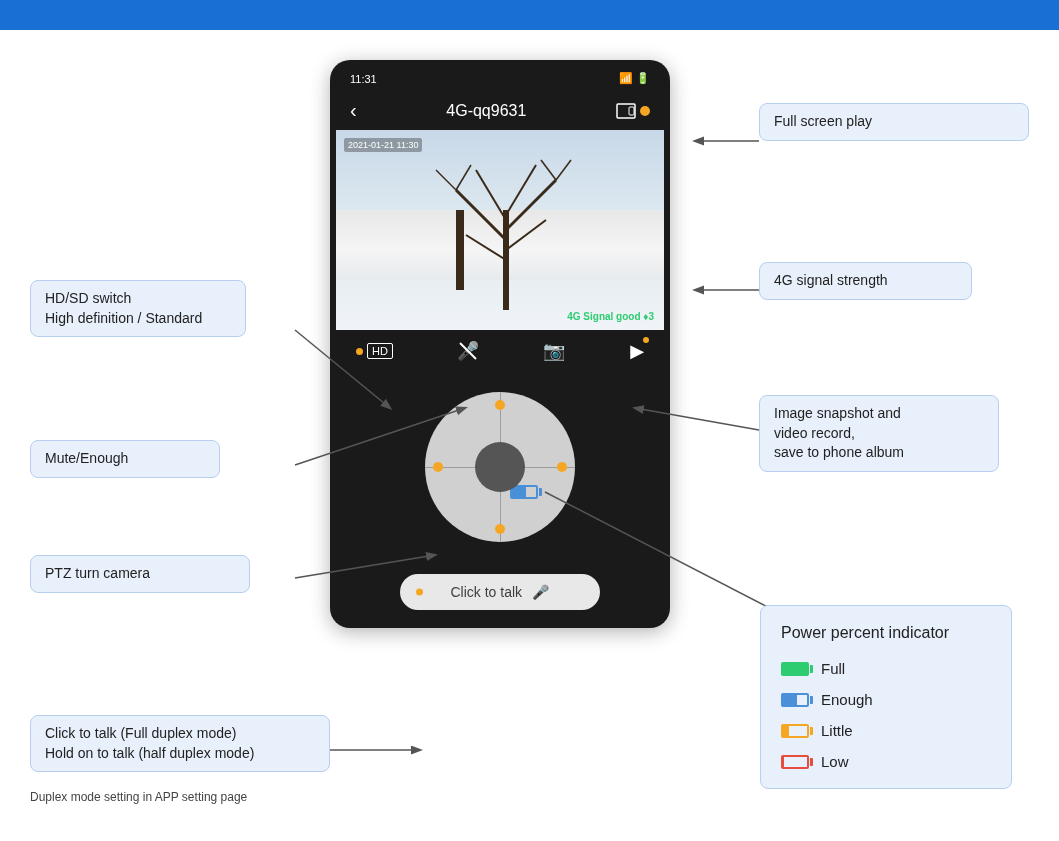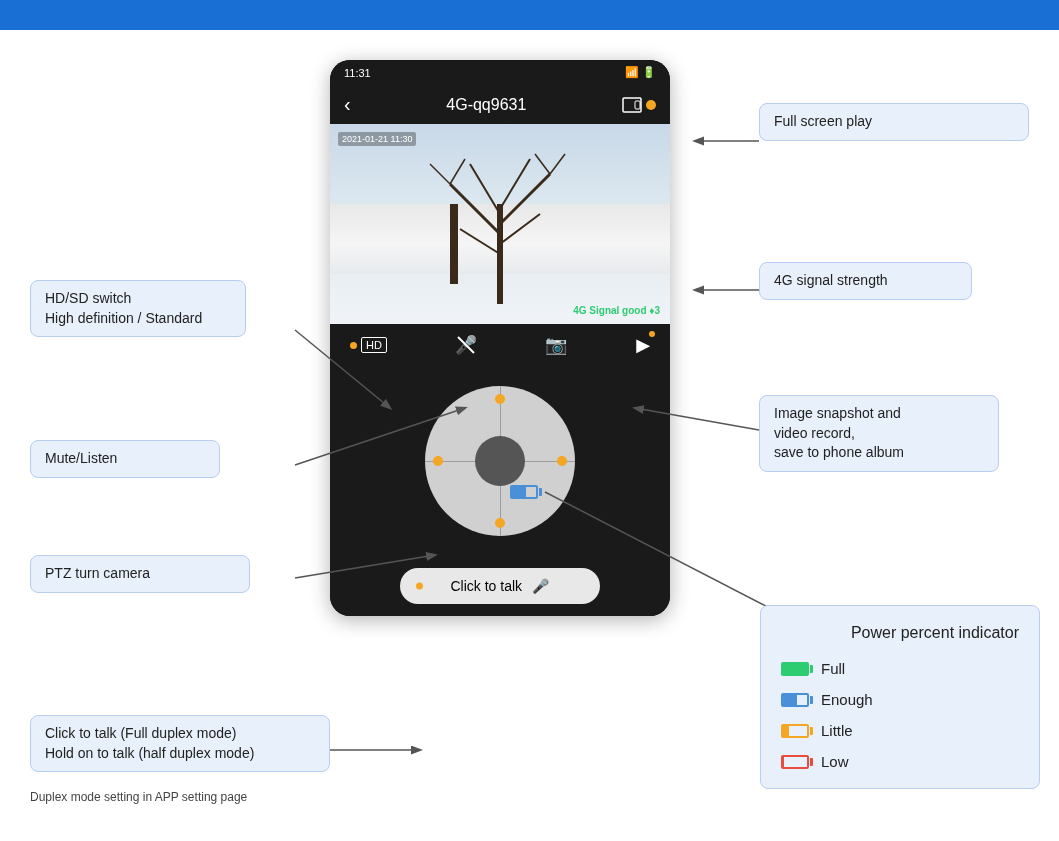--- a/index.html
+++ b/index.html
@@ -22,21 +22,21 @@
     }
 
     
     .phone {
       position: absolute;
       top: 60px;
       left: 330px;
       width: 340px;
       background: #1a1a1a;
       border-radius: 20px;
-      padding: 0;
+      padding: 6px;
       box-shadow: 0 4px 20px rgba(0,0,0,0.3);
       overflow: hidden;
     }
     .phone-status-bar {
       background: #1a1a1a;
       color: white;
       display: flex;
       justify-content: space-between;
       align-items: center;
       padding: 6px 14px;
@@ -184,21 +184,21 @@
       justify-content: center;
     }
     .talk-btn {
       background: #e8e8e8;
       border-radius: 30px;
       padding: 10px 50px;
       display: flex;
       align-items: center;
       gap: 10px;
       font-size: 14px;
-      color: #000000;
+      color: #404040;
       position: relative;
     }
     .talk-dot {
       position: absolute;
       left: 16px;
       top: 50%;
       transform: translateY(-50%);
     }
 
     
@@ -399,41 +399,41 @@
 
 <div class="annotation-box" style="top:262px;left:759px;width:213px;">
   <span>4G signal strength</span>
 </div>
 
 <div class="annotation-box" style="top:280px;left:30px;width:216px;">
   <span>HD/SD switch<br>High definition / Standard</span>
 </div>
 
 <div class="annotation-box" style="top:440px;left:30px;width:190px;">
-  <span>Mute/Listen</span>
+  <span>Mute/Enough</span>
 </div>
 
 <div class="annotation-box" style="top:555px;left:30px;width:220px;">
   <span>PTZ turn camera</span>
 </div>
 
 <div class="annotation-box" style="top:395px;left:759px;width:240px;">
   <span>Image snapshot and<br>video record,<br>save to phone album</span>
 </div>
 
 <div class="annotation-box" style="top:715px;left:30px;width:300px;">
   <span>Click to talk   (Full duplex mode)<br>Hold on to talk (half duplex mode)</span>
 </div>
 
 <div class="duplex-note" style="top:790px;left:30px;">
   <span>Duplex mode setting in APP setting page</span>
 </div>
 
 <div style="position:absolute;top:605px;left:760px;">
-  <div class="annotation-box" style="width:280px;padding:16px 20px;text-align:right;">
+  <div class="annotation-box" style="width:252px;padding:16px 20px;">
     <div class="power-title">Power percent indicator</div>
     <div class="power-grid">
       <div class="power-item">
         <div class="batt-full">
           <div class="b-body"></div>
           <div class="b-tip"></div>
         </div>
         <span>Full</span>
       </div>
       <div class="power-item">

